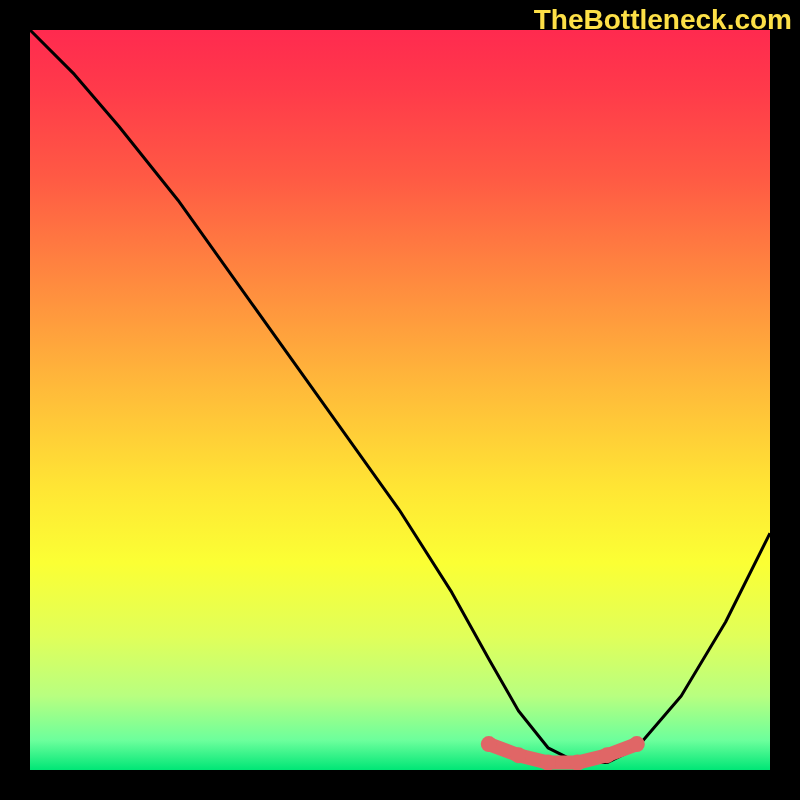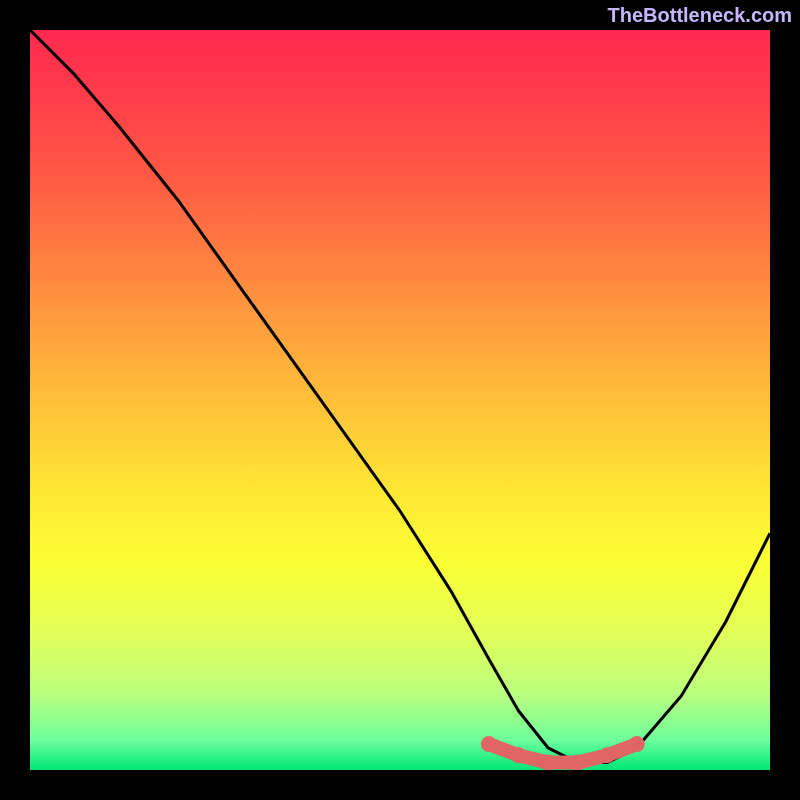--- a/index.html
+++ b/index.html
@@ -8,22 +8,22 @@
     width: 800px;
     height: 800px;
     background: #000;
     position: relative;
     font-family: Arial, sans-serif;
   }
   .watermark {
     position: absolute;
     top: 4px;
     right: 8px;
-    color: #c4b5fd;
-    font-size: 20px;
+    color: #fde047;
+    font-size: 28px;
     font-weight: bold;
     z-index: 10;
     text-align: center;
   }
   .plot-area {
     position: absolute;
     left: 30px;
     top: 30px;
     width: 740px;
     height: 740px;

